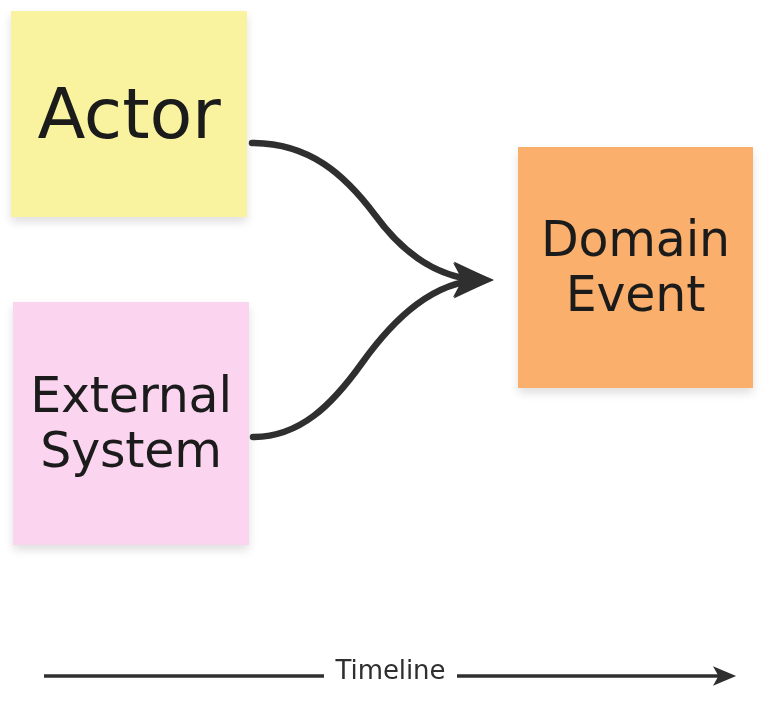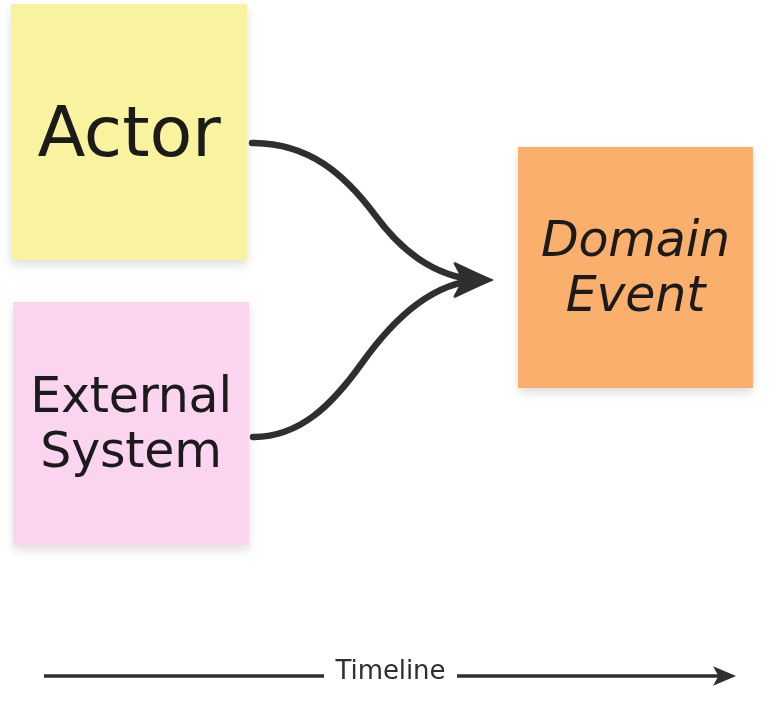--- a/index.html
+++ b/index.html
@@ -35,42 +35,41 @@
     letter-spacing: -0.2px;
     font-weight: 400;
   }
   .sticky .note-text {
     display: block;
     width: 100%;
   }
 
   #note-actor {
     left: 11px;
-    top: 4px;
+    top: 11px;
     width: 236px;
-    height: 256px;
+    height: 206px;
     background: #f9f29e;
     font-size: 70px;
   }
   #note-external {
     left: 13px;
     top: 302px;
     width: 236px;
     height: 243px;
     background: #fbd4f0;
     font-size: 49px;
   }
   #note-domain {
     left: 518px;
     top: 147px;
     width: 235px;
     height: 241px;
     background: #faaf6c;
     font-size: 49px;
-    font-style: italic;
   }
 
   
   #flow-arrows {
     position: absolute;
     left: 0;
     top: 0;
     width: 781px;
     height: 717px;
     pointer-events: none;

